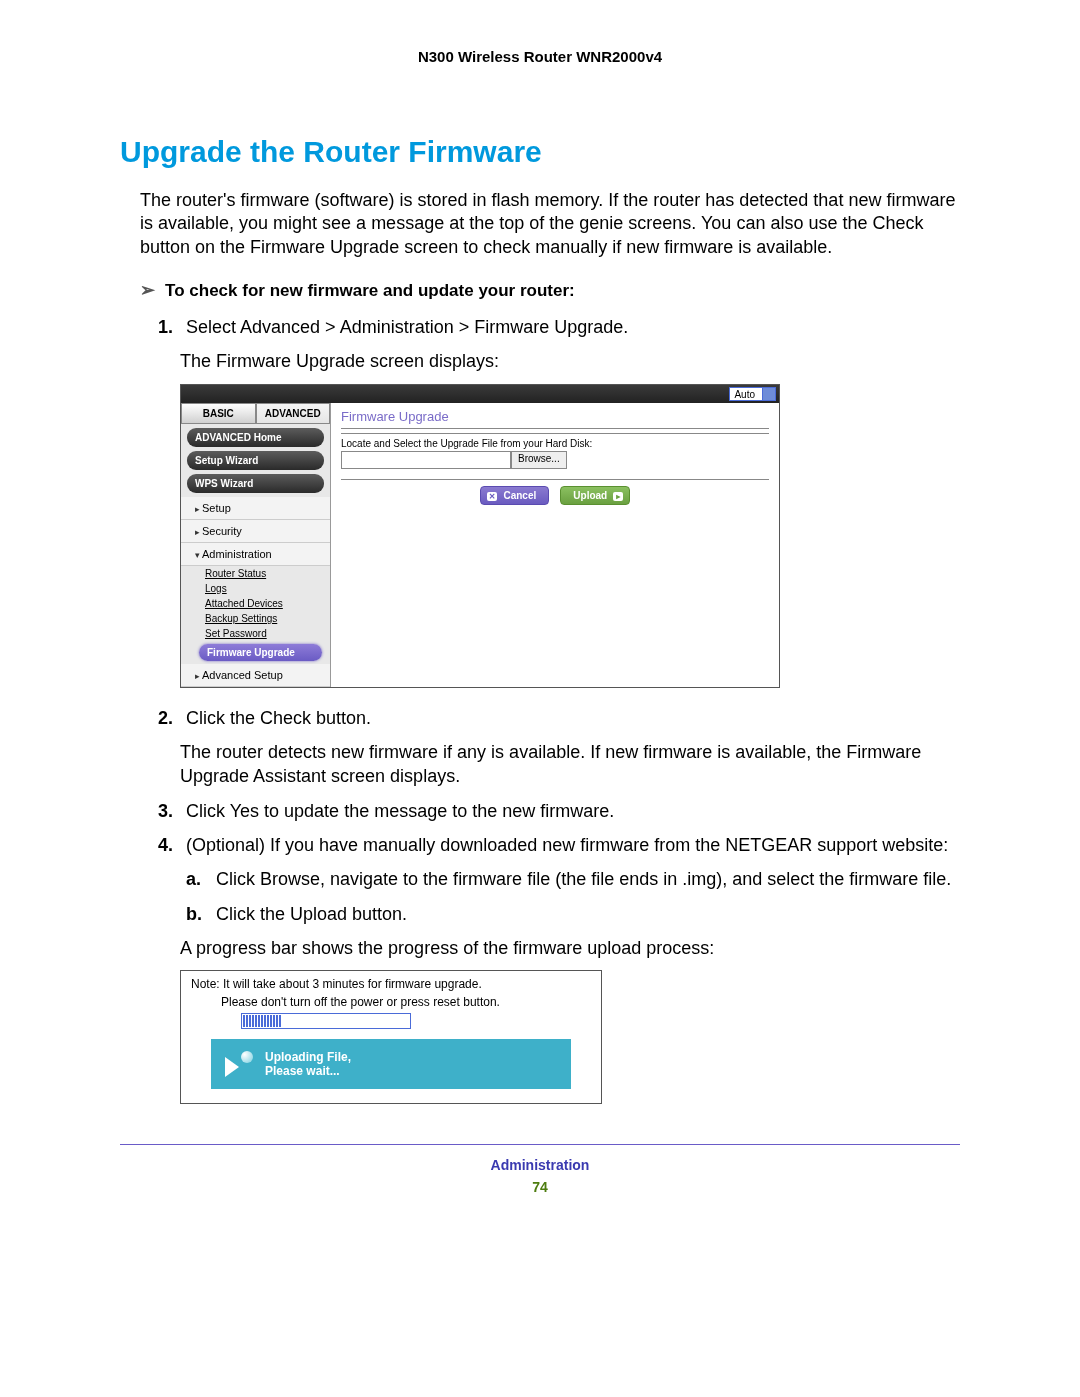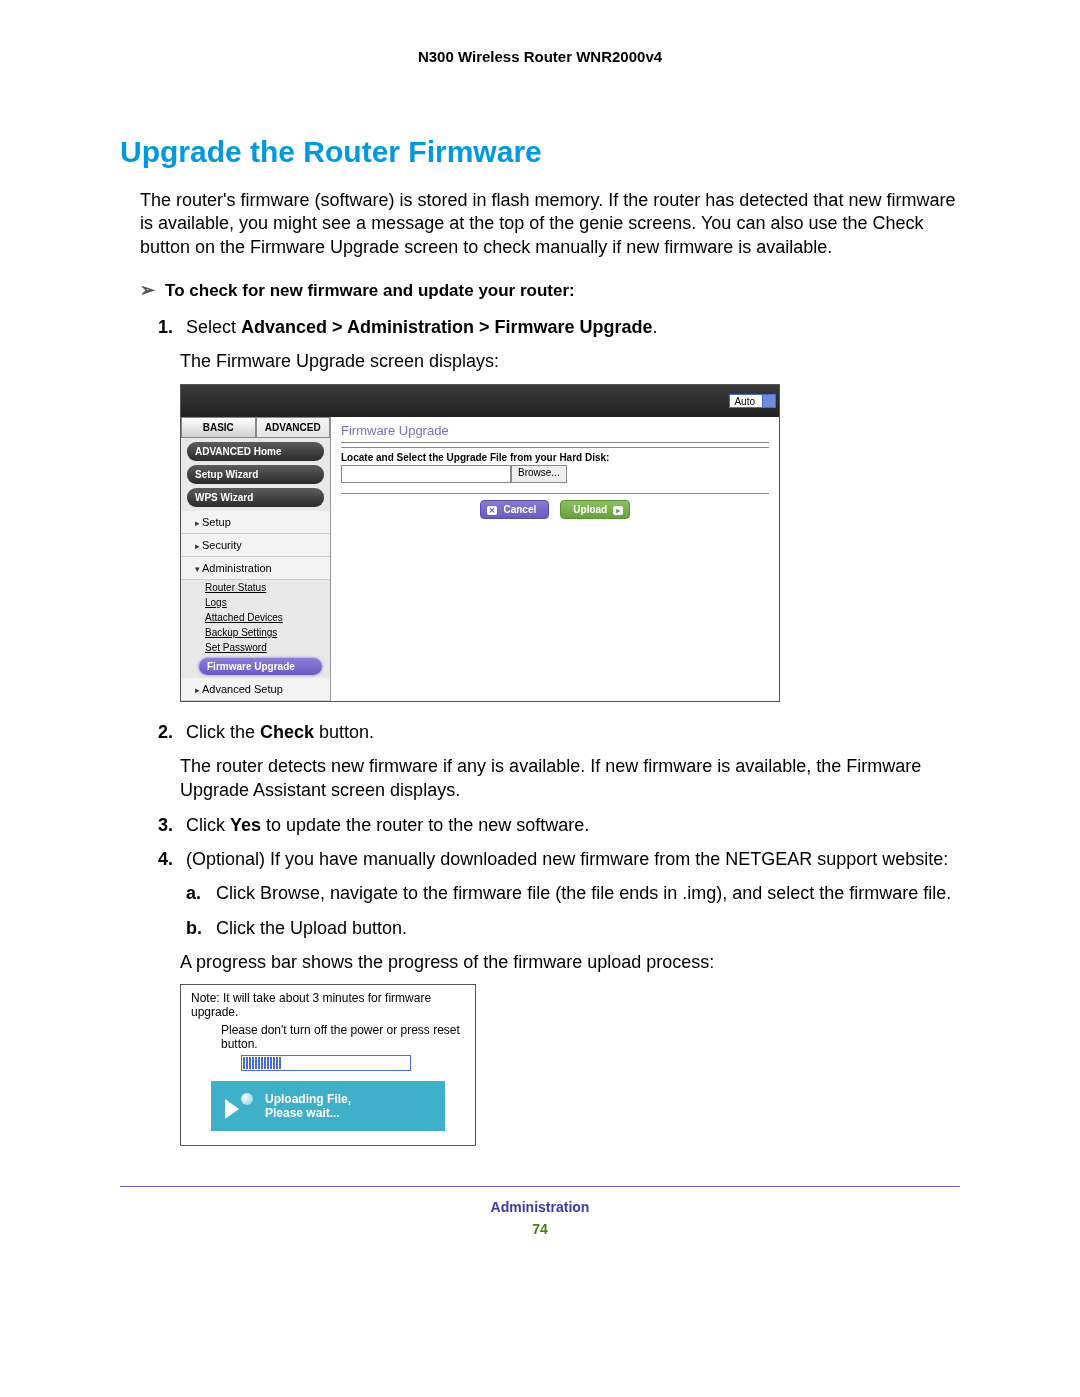--- a/index.html
+++ b/index.html
@@ -36,37 +36,37 @@
     margin-bottom: 14px;
   }
   .task-heading::before {
     content: "➢";
     color: #555;
     font-size: 18px;
     margin-right: 10px;
   }
   .step { margin-left: 60px; margin-bottom: 10px; font-size: 18px; line-height: 1.35; }
   .step .num { font-weight: bold; margin-right: 6px; margin-left: -22px; display: inline-block; width: 22px; }
-  .step .bold { font-weight: bold; }
+  .step .bold { font-weight: normal; }
   .substep { margin-left: 90px; margin-bottom: 10px; font-size: 18px; line-height: 1.35; }
   .substep .num { font-weight: bold; margin-right: 6px; margin-left: -24px; display: inline-block; width: 24px; }
   .step-text { margin-left: 60px; margin-bottom: 10px; font-size: 18px; line-height: 1.35; }
 
   
   .screenshot-wrap { margin-left: 60px; margin-bottom: 18px; }
   .screenshot1 {
     width: 600px;
     border: 1px solid #555;
     background: #fff;
     font-family: Arial, sans-serif;
     font-size: 11px;
   }
   .ss1-topbar {
     background: linear-gradient(#3a3a3a,#222);
-    height: 32px;
+    height: 18px;
     display: flex;
     justify-content: flex-end;
     align-items: center;
   }
   .ss1-auto {
     background: #fff;
     border: 1px solid #4a6bd8;
     font-size: 10px;
     padding: 0 20px 0 4px;
     height: 14px;
@@ -139,21 +139,21 @@
   .ss1-btn-check {
     background: #4a6bd8;
     color: #fff;
     font-weight: bold;
     font-size: 10px;
     padding: 3px 18px;
     border-radius: 4px;
     border: 1px solid #2a4bb8;
     box-shadow: 0 1px 1px rgba(0,0,0,.3);
   }
-  .ss1-label2 { font-size: 10px; font-weight: bold; margin-top: 4px; }
+  .ss1-label2 { font-size: 10px; font-weight: normal; margin-top: 4px; }
   .ss1-browse-row { display: flex; gap: 0; margin: 2px 0 10px; }
   .ss1-file-input { border: 1px solid #888; height: 18px; width: 170px; background: #fff; }
   .ss1-browse-btn { border: 1px solid #888; background: #eee; font-size: 10px; padding: 1px 6px; height: 18px; }
   .ss1-action-row { text-align: center; margin-top: 6px; }
   .ss1-cancel {
     display: inline-block;
     background: linear-gradient(#8a7ad0,#6a5bc0);
     color: #fff;
     font-weight: bold;
     font-size: 10px;
@@ -171,21 +171,21 @@
     font-size: 10px;
     padding: 3px 6px 3px 12px;
     border-radius: 4px;
     border: 1px solid #5a9030;
     margin-left: 8px;
   }
   .ss1-upload::after { content: "▸"; background:#fff; color:#6aa040; border-radius:2px; padding:0 3px; font-size:8px; margin-left:6px; }
 
   
   .screenshot2 {
-    width: 296px;
+    width: 422px;
     border: 1px solid #555;
     padding: 6px 10px 14px;
     font-size: 12px;
   }
   .ss2-note { font-size: 12px; margin-bottom: 4px; }
   .ss2-progress {
     width: 170px;
     height: 16px;
     border: 1px solid #4a6bd8;
     margin: 2px 0 10px 50px;
@@ -281,21 +281,21 @@
         </div>
         <div style="height:120px"></div>
       </div>
     </div>
   </div>
 </div>
 
 <div class="step"><span class="num">2.</span><span>Click the </span><span class="bold">Check</span><span> button.</span></div>
 <div class="step-text">The router detects new firmware if any is available. If new firmware is available, the Firmware Upgrade Assistant screen displays.</div>
 
-<div class="step"><span class="num">3.</span><span>Click </span><span class="bold">Yes</span><span> to update the router to the new software.</span></div>
+<div class="step"><span class="num">3.</span><span>Click </span><span class="bold">Yes</span><span> to update the message to the new firmware.</span></div>
 
 <div class="step"><span class="num">4.</span><span>(Optional) If you have manually downloaded new firmware from the NETGEAR support website:</span></div>
 
 <div class="substep"><span class="num">a.</span><span>Click </span><span class="bold">Browse</span><span>, navigate to the firmware file (the file ends in .img), and select the firmware file.</span></div>
 <div class="substep"><span class="num">b.</span><span>Click the </span><span class="bold">Upload</span><span> button.</span></div>
 
 <div class="step-text">A progress bar shows the progress of the firmware upload process:</div>
 
 <div class="screenshot-wrap">
   <div class="screenshot2">

